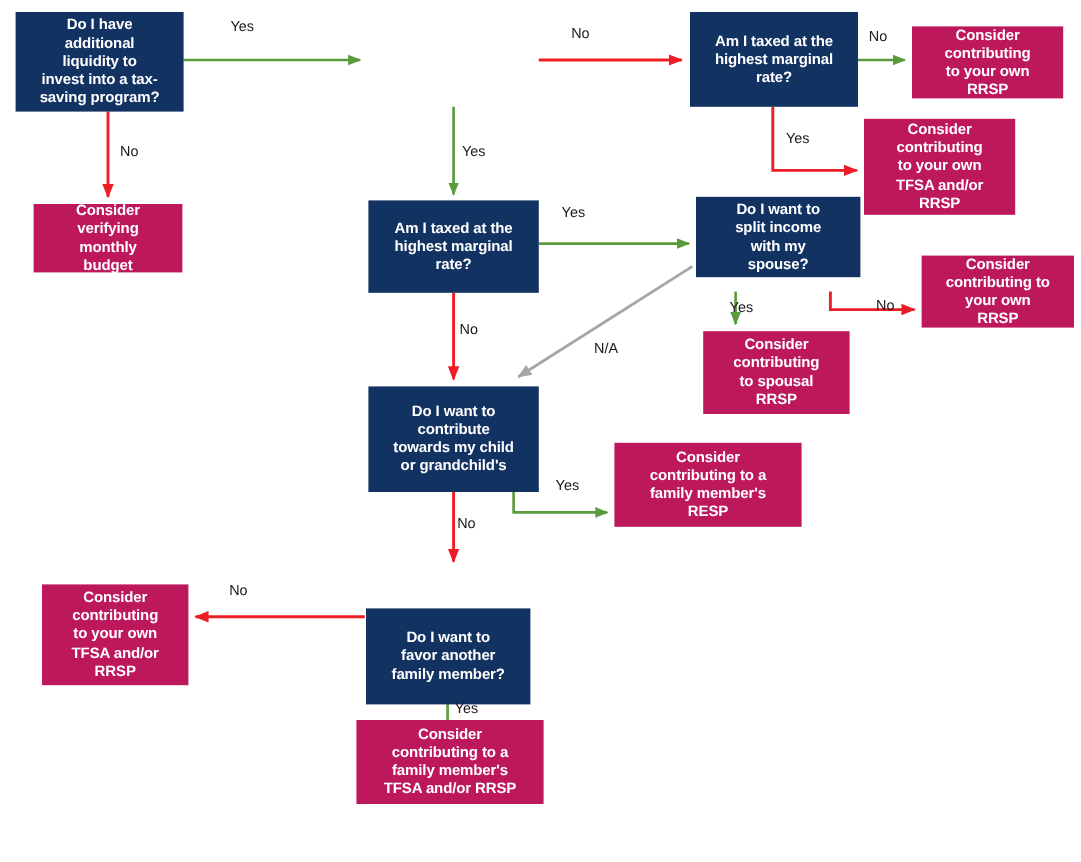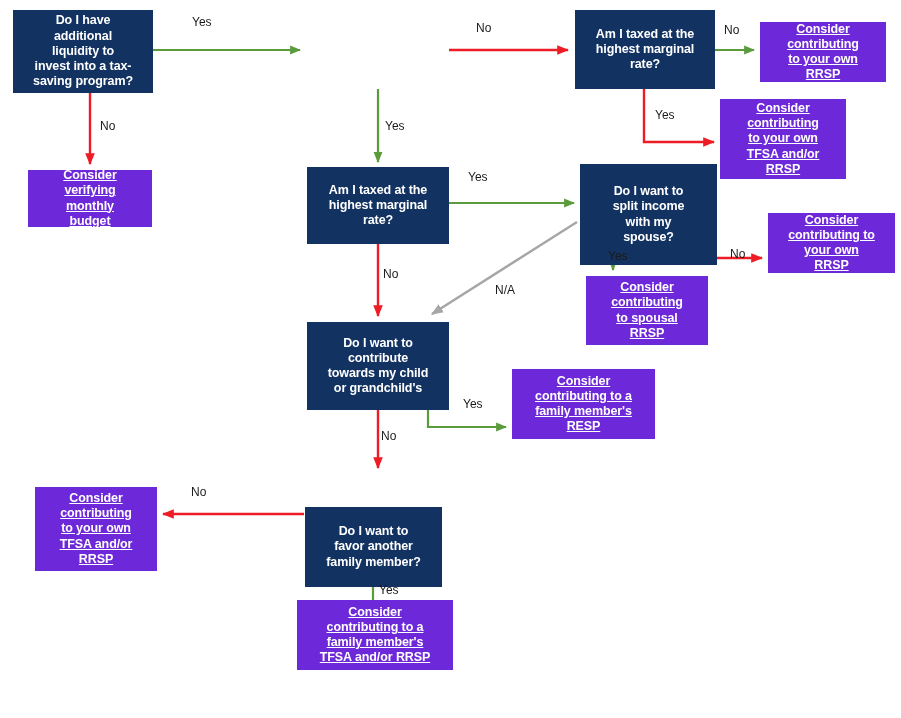--- a/index.html
+++ b/index.html
@@ -29,25 +29,24 @@
     color: #ffffff;
     padding: 2px 20px;
     white-space: pre-line;
   }
   .node.decision {
     background: #123262;
     font-size: 12.5px;
     letter-spacing: -0.1px;
   }
   .node.action {
-    background: #6d28d9;
+    background: #be185d;
     font-size: 12.5px;
     letter-spacing: -0.1px;
     color: #ffffff;
-    text-decoration: underline;
   }
   .edge-label {
     position: absolute;
     font-size: 12px;
     color: #1a1a1a;
     font-weight: normal;
     white-space: nowrap;
     font-family: "Liberation Sans", sans-serif;
   }
   svg.connectors {
@@ -114,29 +113,29 @@
   <div class="node decision" style="left:575px; top:10px; width:140px; height:79px;">Am I taxed at the highest marginal rate?</div>
 
   <div class="node action" style="left:760px; top:22px; width:126px; height:60px;">Consider contributing to your own RRSP</div>
 
   <div class="node action" style="left:28px; top:170px; width:124px; height:57px;">Consider  verifying monthly budget</div>
 
   <div class="node action" style="left:720px; top:99px; width:126px; height:80px;">Consider contributing to your own TFSA and/or RRSP</div>
 
   <div class="node decision" style="left:307px; top:167px; width:142px; height:77px;">Am I taxed at the highest marginal rate?</div>
 
-  <div class="node decision" style="left:580px; top:164px; width:137px; height:101px;">Do I want to split income with my spouse?</div>
+  <div class="node decision" style="left:580px; top:164px; width:137px; height:67px;">Do I want to split income with my spouse?</div>
 
   <div class="node action" style="left:768px; top:213px; width:127px; height:60px;">Consider contributing to your own RRSP</div>
 
   <div class="node action" style="left:586px; top:276px; width:122px; height:69px;">Consider contributing to spousal RRSP</div>
 
   <div class="node decision" style="left:307px; top:322px; width:142px; height:88px;">Do I want to contribute towards my child or grandchild's</div>
 
-  <div class="node action" style="left:512px; top:369px; width:143px; height:70px;">Consider contributing to a family member's RESP</div>
+  <div class="node action" style="left:512px; top:369px; width:156px; height:70px;">Consider contributing to a family member's RESP</div>
 
   <div class="node decision" style="left:305px; top:474px; width:137px; height:80px;margin-top:33px;">Do I want to favor another family member?</div>
 
   <div class="node action" style="left:35px; top:487px; width:122px; height:84px;">Consider contributing to your own TFSA and/or RRSP</div>
 
   <div class="node action" style="left:297px; top:600px; width:156px; height:70px;">Consider contributing to a family member's TFSA and/or RRSP</div>
 
   <div class="edge-label" style="left:192px; top:15px;">Yes</div>
 
   <div class="edge-label" style="left:100px; top:119px;">No</div>

